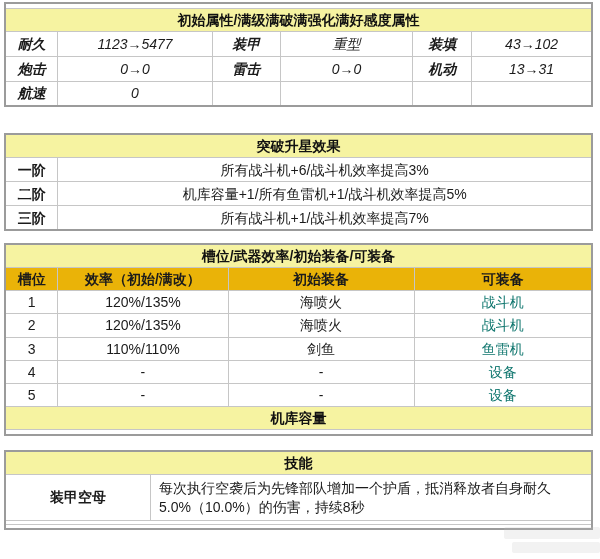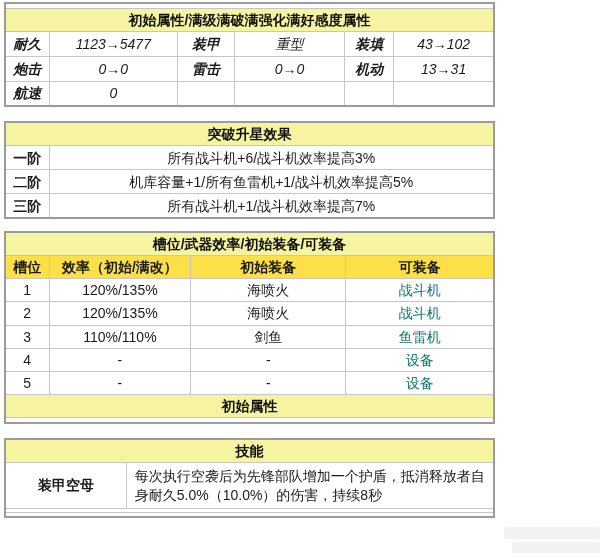--- a/index.html
+++ b/index.html
@@ -7,21 +7,21 @@
     width: 600px; height: 559px;
     background: #ffffff;
     font-family: "Liberation Sans", "DejaVu Sans", sans-serif;
     overflow: hidden;
     position: relative;
   }
   .page { position: relative; width: 600px; height: 559px; }
 
   table.wiki {
     border-collapse: collapse;
-    width: 491px;
+    width: 589px;
     margin-left: 4px;
     table-layout: fixed;
     font-size: 14px;
     color: #1b1b1b;
     background: #ffffff;
     border: 2px solid #9b9b9b;
   }
   table.wiki th, table.wiki td {
     border: 1px solid #c6c6c6;
     text-align: center;
@@ -50,28 +50,28 @@
   #stats-table { margin-top: 2px; }
   #stats-table tr.r { height: 25px; font-style: italic; }
   #stats-table col.c-label  { width: 9.0%; }
   #stats-table col.c-val1   { width: 26.3%; }
   #stats-table col.c-label2 { width: 11.6%; }
   #stats-table col.c-val2   { width: 22.6%; }
   #stats-table col.c-label3 { width: 10.0%; }
   #stats-table col.c-val3   { width: 20.5%; }
 
   
-  #limitbreak-table { margin-top: 14px; }
+  #limitbreak-table { margin-top: 26px; }
   #limitbreak-table tr.r { height: 24px; }
   #limitbreak-table col.c-stage { width: 9.0%; }
 
   
   #slots-table { margin-top: 12px; }
   #slots-table tr.r { height: 23px; }
-  #slots-table tr.cols th { height: 22px; background: #fde047; }
+  #slots-table tr.cols th { height: 22px; background: #eab308; }
   #slots-table col.c-slot { width: 9.0%; }
   #slots-table col.c-eff  { width: 29.0%; }
   #slots-table col.c-init { width: 31.7%; }
   #slots-table col.c-equ  { width: 30.3%; }
 
   
   #skills-table { margin-top: 14px; }
   #skills-table col.c-name { width: 24.8%; }
   #skills-table td.skill-desc {
     text-align: left;
@@ -218,21 +218,21 @@
       <td>-</td>
       <td><a class="wlink">设备</a></td>
     </tr>
     <tr class="r">
       <td>5</td>
       <td>-</td>
       <td>-</td>
       <td><a class="wlink">设备</a></td>
     </tr>
     <tr class="head">
-      <th colspan="4">初始属性</th>
+      <th colspan="4">机库容量</th>
     </tr>
     <tr class="spacer">
           <td colspan="4"></td>
         </tr>
   </tbody>
     </table>
 
   <table class="wiki" id="skills-table">
     <colgroup>
         <col class="c-name">

